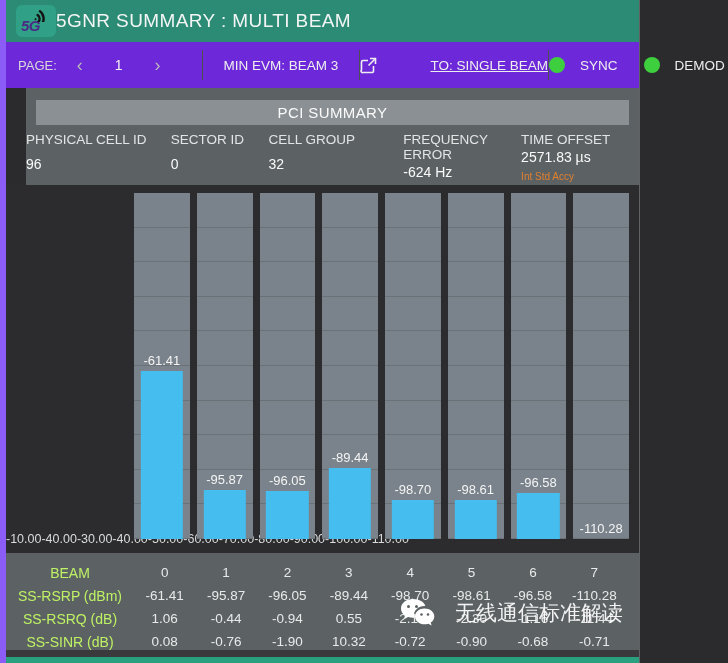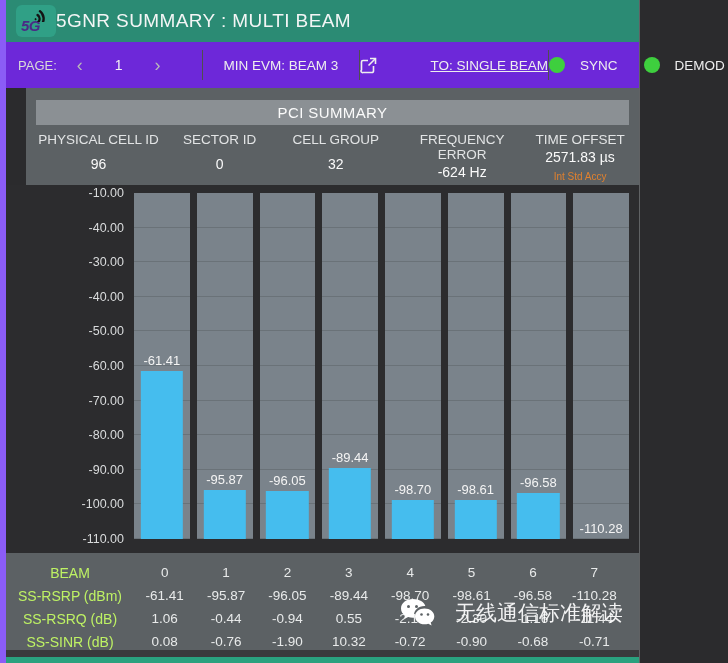--- a/index.html
+++ b/index.html
@@ -26,32 +26,32 @@
   .cb-tosingle { width:188px; display:flex; align-items:center; justify-content:space-between; gap:10px; font-size:13.5px; color:#eeeeee; flex:none;text-decoration:underline; }
   .cb-status { flex:1; display:flex; align-items:center; justify-content:flex-end; gap:26px; padding-right:16px; }
   .status-pair { display:flex; align-items:flex-end; gap:15px; }
   .status-dot { width:16px; height:16px; border-radius:50%; background:#3ecf3e; }
   .status-label { font-size:13.5px; color:#eeeeee; }
 
   
   .pci-section { height:97px; background:#5c6164; padding-top:12px; flex:none;margin-left:20px; }
   .pci-header { margin:0 10px; height:25px; background:#8b9094; color:#fbfbfb; font-size:15px; display:flex; align-items:center; justify-content:center; letter-spacing:0.4px; }
   .pci-fields { display:flex; margin-top:7px; }
-  .pci-field { text-align:center; }
+  .pci-field { }
   .pci-field:nth-child(1){ width:172px; } .pci-field:nth-child(2){ width:116px; }
   .pci-field:nth-child(3){ width:160px; } .pci-field:nth-child(4){ width:140px; }
   .pci-field:nth-child(5){ width:140px; }
   .pci-label { font-size:13.5px; color:#e2e4e5; }
   .pci-vals { font-size:14px; color:#fafafa; line-height:20px; }
   .pci-vals.single { padding-top:7px; }
   .pci-accent { font-size:10px; line-height:20px; }
 
   
   .chart-section { height:368px; background:#2c2c2e; position:relative; flex:none; }
-  .y-axis { position:absolute; left:0; top:1px; width:118px; height:360px; display:flex; flex-direction:column; justify-content:space-between; align-items:flex-end; }
+  .y-axis { position:absolute; left:0; top:1px; width:118px; height:360px; display:flex; flex-direction:row; justify-content:space-between; align-items:flex-end; }
   .ytick { font-size:12.5px; color:#d9dbdc; line-height:14px; }
   .chart-columns { margin-left:128px; margin-right:10px; margin-top:8px; height:346px; display:flex; gap:7px; }
   .beam-col { flex:1; position:relative; background:#7a838b;
       background-image:repeating-linear-gradient(to bottom, transparent 0 33.6px, #6a7278 33.6px 34.6px); }
   .bar { position:absolute; bottom:0; left:50%; transform:translateX(-50%); width:76%; background:#45bdee; }
   .bar-label { position:absolute; left:0; width:100%; text-align:center; font-size:13px; color:#f4f4f4; }
 
   
   .table-section { height:97px; background:#5c6164; padding-top:8px; position:relative; flex:none; }
   .t-row { height:23px; display:flex; align-items:center; padding-right:14px; }

